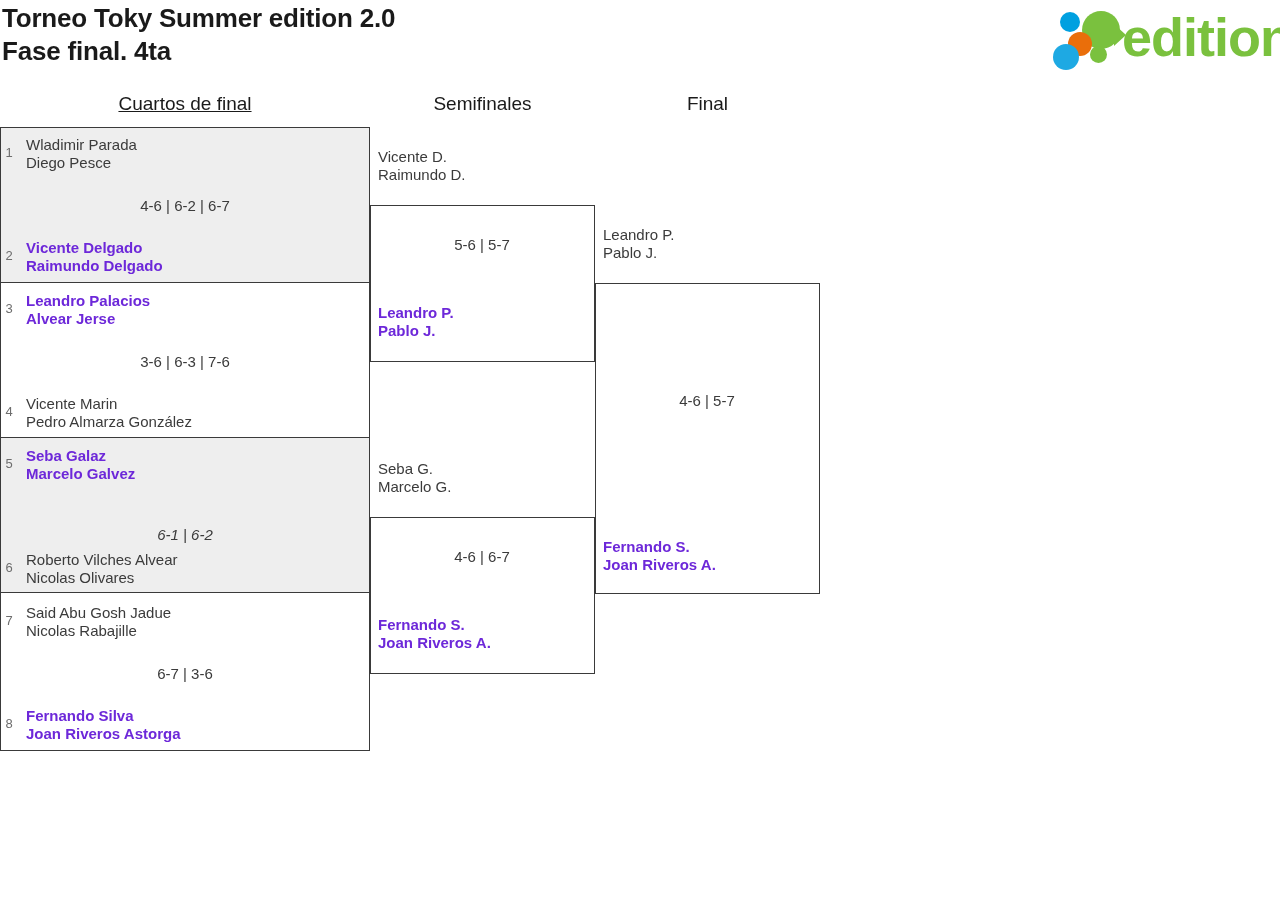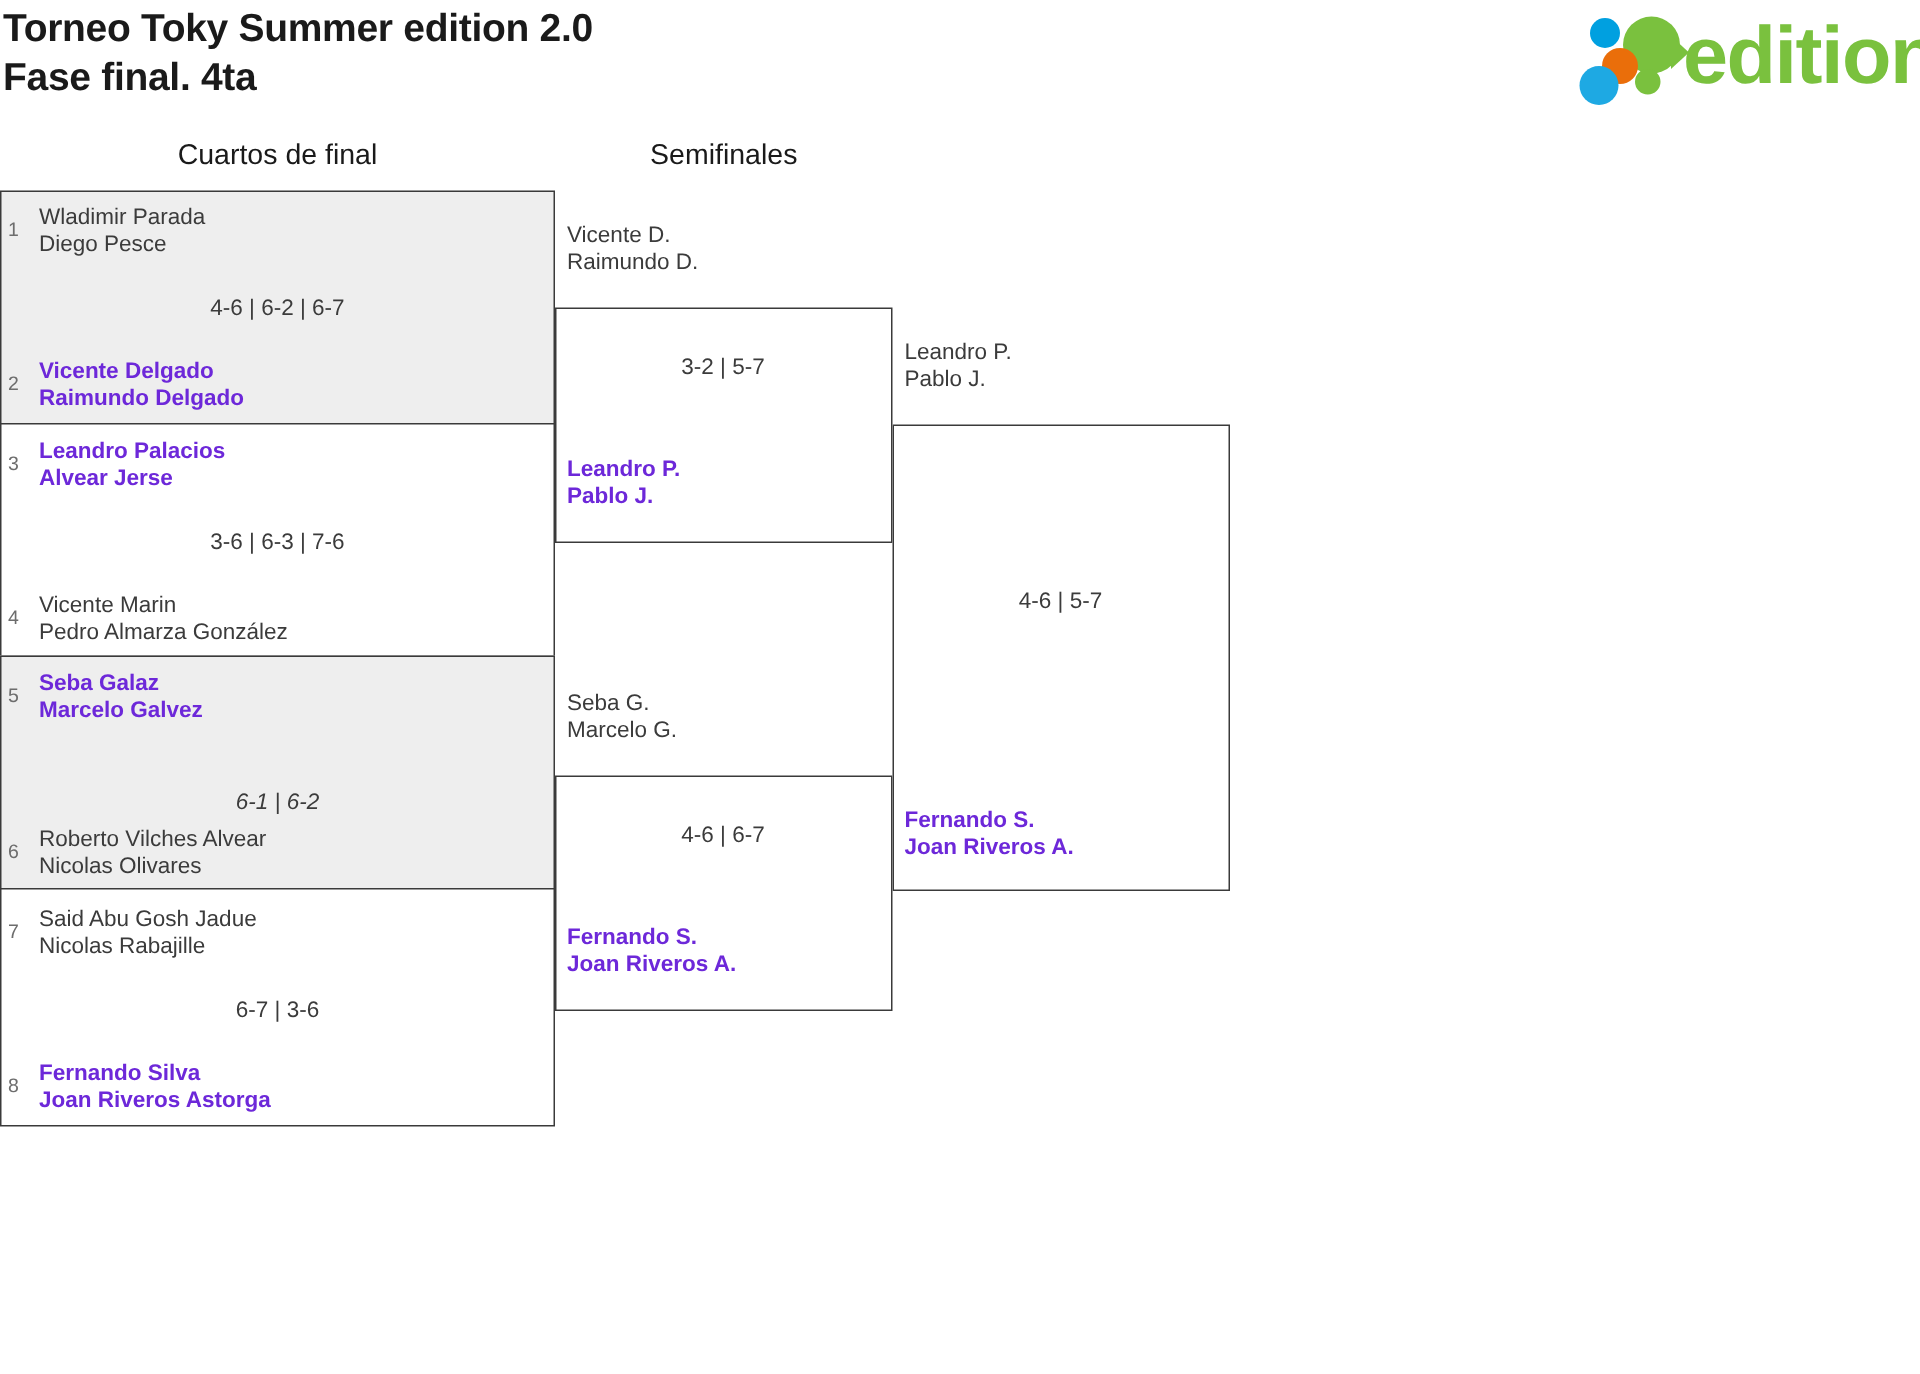--- a/index.html
+++ b/index.html
@@ -68,21 +68,21 @@
   
   .round-headers { position: absolute; left: 0; top: 92px; width: 1280px; height: 30px; }
   .round-header {
     position: absolute;
     font-size: 19px;
     font-weight: 400;
     color: #1a1a1a;
     text-align: center;
     line-height: 24px;
   }
-  .rh-qf { left: 0px;   top: 0; width: 370px; }
+  .rh-qf { left: 0px;   top: 0; width: 370px; text-decoration: underline; }
   .rh-sf { left: 370px; top: 0; width: 225px; }
   .rh-f  { left: 595px; top: 0; width: 225px; }
 
   
   .bracket { position: absolute; left: 0; top: 0; width: 1280px; height: 916px; }
 
   
   .qf-match {
     position: absolute;
     left: 0;
@@ -205,20 +205,21 @@
       <span class="dot d5"></span>
       <span class="logo-chevron"></span>
     </div>
     <div class="logo-word">edition</div>
   </div>
 </div>
 
 <div class="round-headers">
   <div class="round-header rh-qf">Cuartos de final</div>
   <div class="round-header rh-sf">Semifinales</div>
+  <div class="round-header rh-f">Final</div>
 </div>
 
 <div class="bracket">
 
   <div class="qf-match shaded qf-m1"></div>
   <div class="qf-match plain  qf-m2"></div>
   <div class="qf-match shaded qf-m3"></div>
   <div class="qf-match plain  qf-m4"></div>
 
   <div class="sf-match sf-m1"></div>
@@ -289,21 +290,21 @@
       <div class="pname">Joan Riveros Astorga</div>
     </span>
   </div>
 
   <div class="team compact st1">
     <span class="names">
       <div class="pname">Vicente D.</div>
       <div class="pname">Raimundo D.</div>
     </span>
   </div>
-  <div class="score ss1">3-2 | 5-7</div>
+  <div class="score ss1">5-6 | 5-7</div>
   <div class="team compact winner st2">
     <span class="names">
       <div class="pname">Leandro P.</div>
       <div class="pname">Pablo J.</div>
     </span>
   </div>
 
   <div class="team compact st3">
     <span class="names">
       <div class="pname">Seba G.</div>

